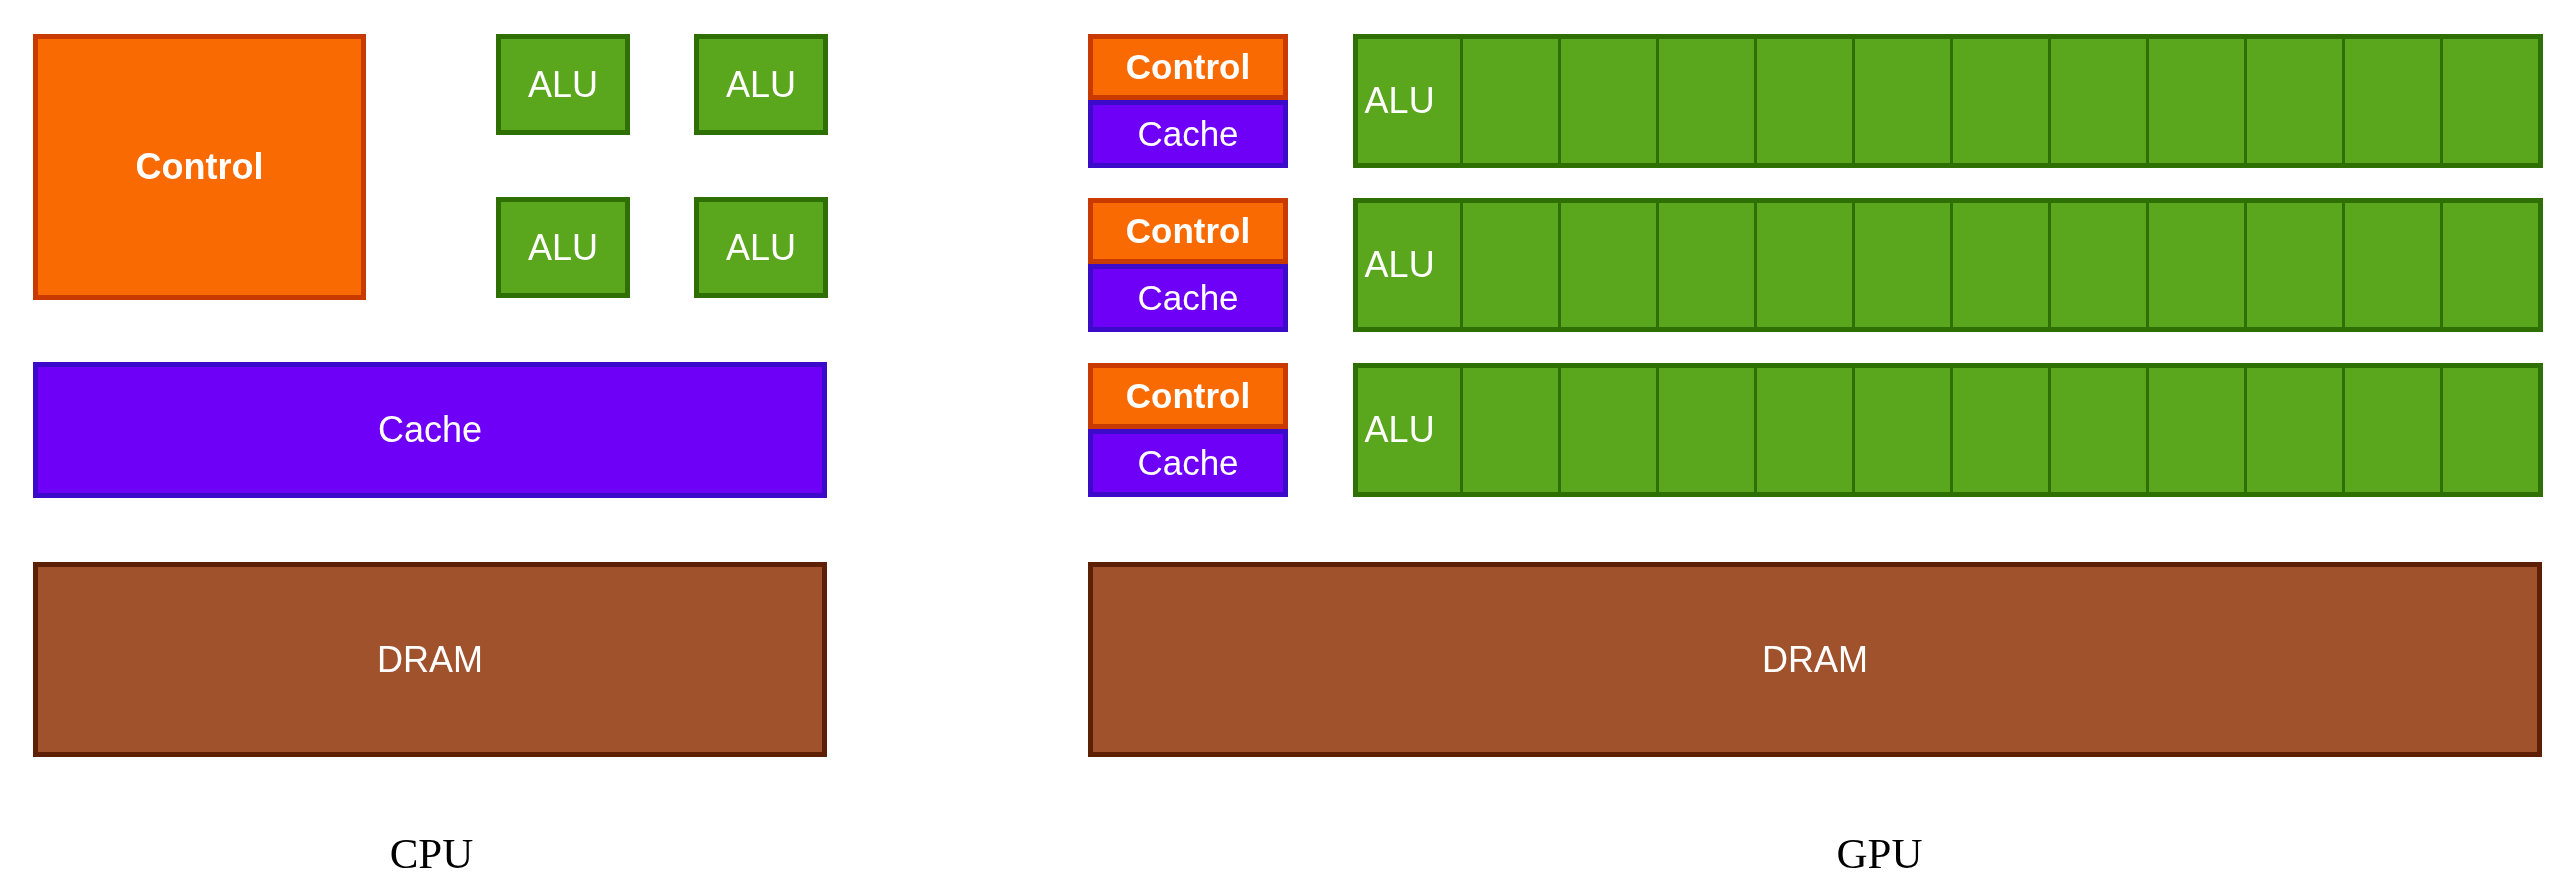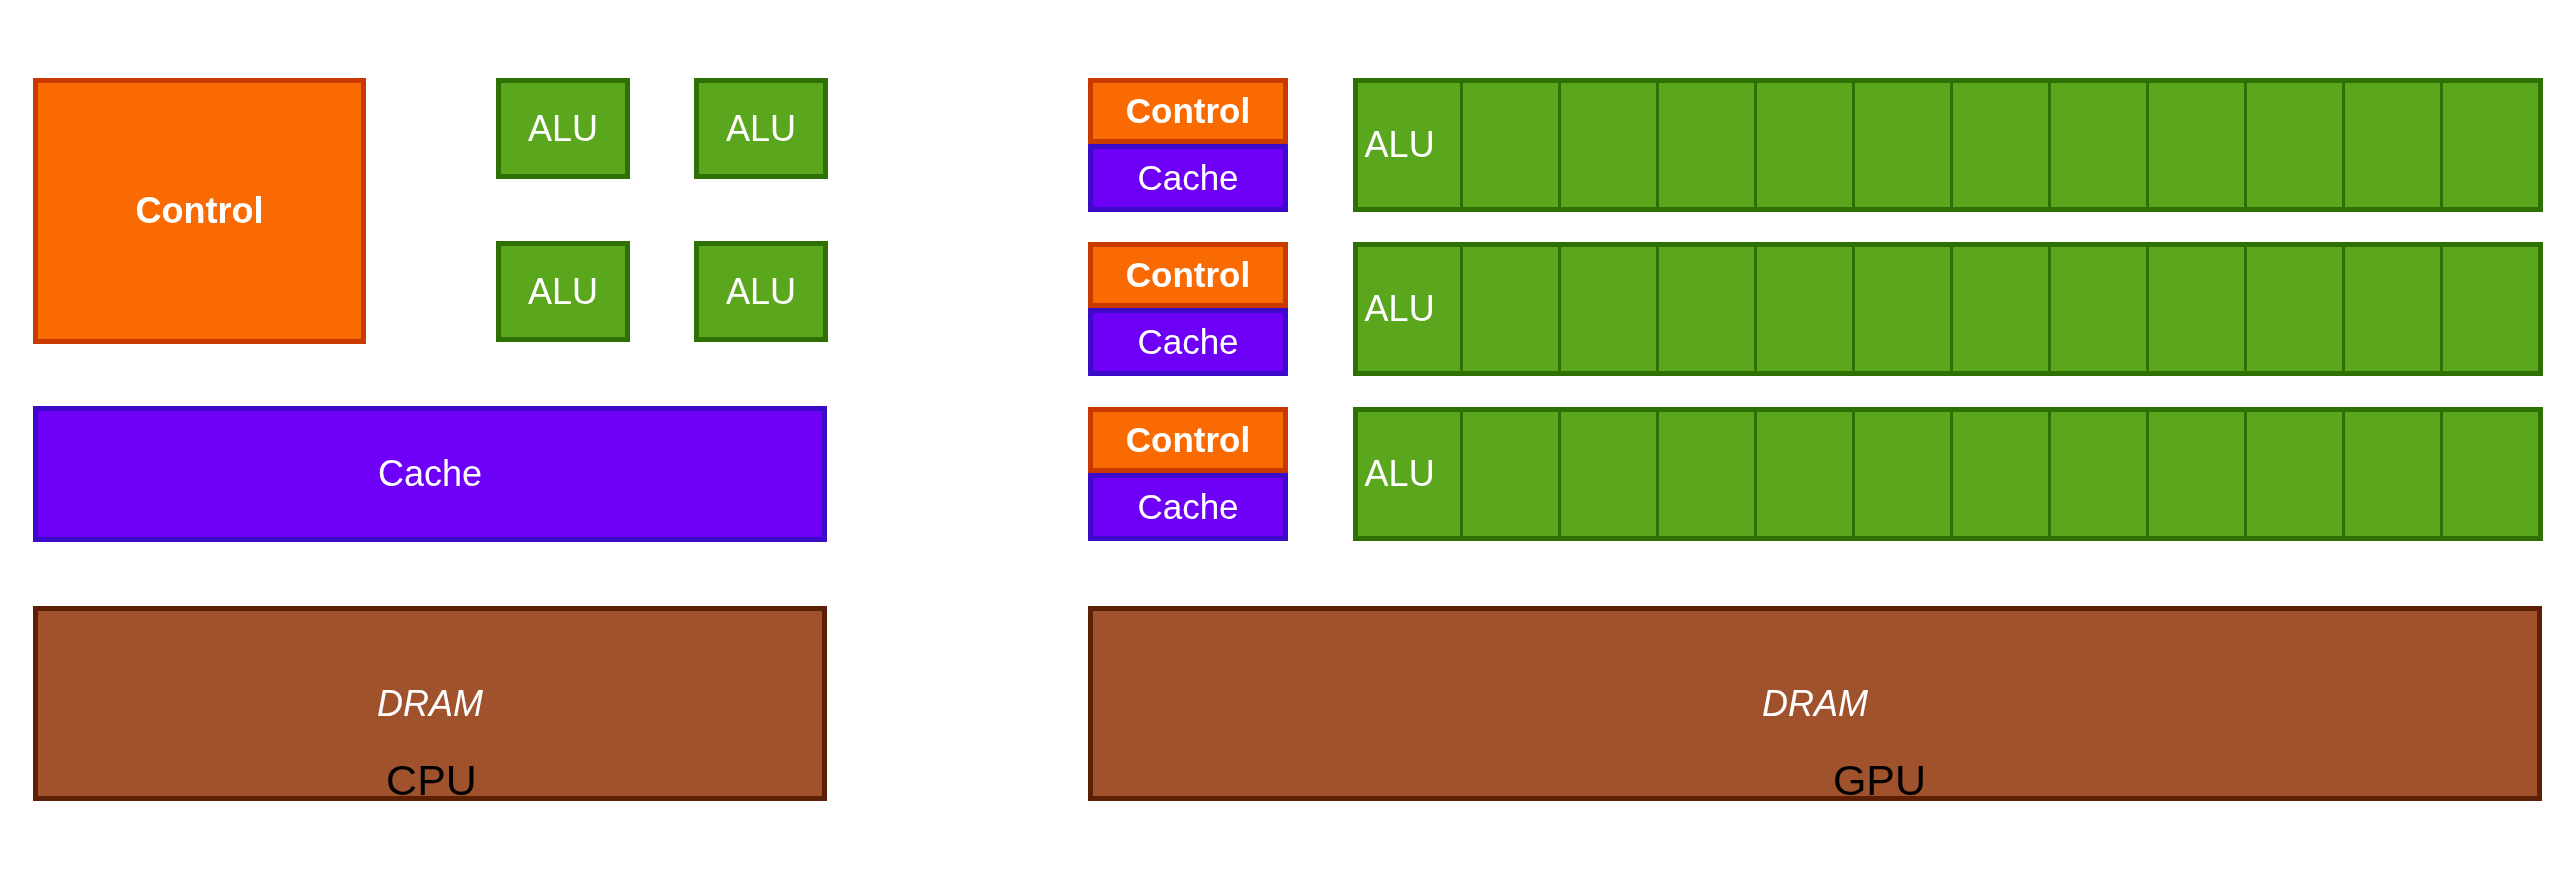--- a/index.html
+++ b/index.html
@@ -3,32 +3,32 @@
 <meta charset="utf-8">
 <style>
   * { margin: 0; padding: 0; box-sizing: border-box; }
   html, body { width: 2576px; height: 894px; }
   body {
     position: relative;
     background: var(--background, #fff);
     font-family: "Liberation Sans", "DejaVu Sans", sans-serif;
     overflow: hidden;
   }
-  .abs { position: absolute; margin-top: 44px; }
+  .abs { position: absolute; }
   .box {
     display: flex;
     align-items: center;
     justify-content: center;
     color: var(--box-text, #fff);
     font-size: 36px;
   }
   .orange { background: var(--orange); border: 5px solid var(--orange-border); font-weight: bold; }
   .green  { background: var(--green);  border: 5px solid var(--green-border); }
   .purple { background: var(--purple); border: 5px solid var(--purple-border); }
-  .brown  { background: var(--brown);  border: 5px solid var(--brown-border); font-style: italic; }
+  .brown  { background: var(--brown);  border: 5px solid var(--brown-border); }
 
   
   .cpu-control { left: 33px;  top: 34px;  width: 333px; height: 266px; }
   .cpu-alu     { width: 134px; height: 101px; }
   .cpu-alu.r0  { top: 34px; }
   .cpu-alu.r1  { top: 197px; }
   .cpu-alu.c0  { left: 496px; }
   .cpu-alu.c1  { left: 694px; }
   .cpu-cache   { left: 33px; top: 362px; width: 794px; height: 136px; }
   .cpu-dram    { left: 33px; top: 562px; width: 794px; height: 195px; }
@@ -47,27 +47,28 @@
     background: var(--green);
     border: 5px solid var(--green-border);
   }
   .gpu-cell { flex: 1 1 0; background: var(--green); border-right: 3.3px solid var(--green-border); }
   .gpu-cell:last-child { border-right: none; }
   .gpu-cell.labeled { display: flex; align-items: center; color: #fff; font-size: 36px; padding-left: 6.6px; }
   .gpu-dram { left: 1088px; top: 562px; width: 1454px; height: 195px; }
 
   .caption {
     position: absolute;
-    top: 755px;
+    top: 828px;
     width: 247px;
     height: 51px;
     line-height: 51px;
     text-align: center;
     font-size: 43px;
     color: var(--label, #000);
+    font-family: Liberation Serif, serif;
   }
   .caption.cpu { left: 308px; }
   .caption.gpu { left: 1756px; }
 </style>
 </head>
 <body>
 
 <div class="abs box orange cpu-control">
   <span>Control</span>
 </div>

